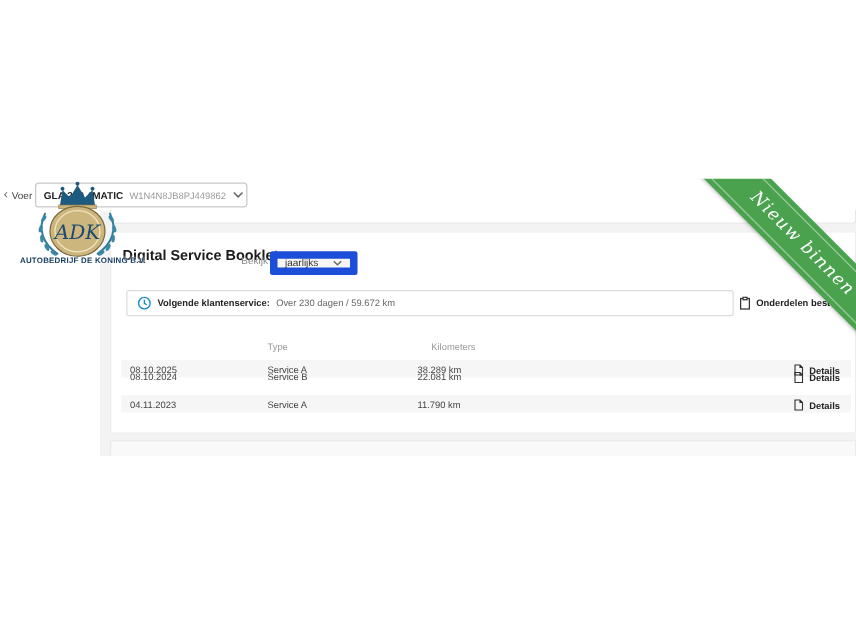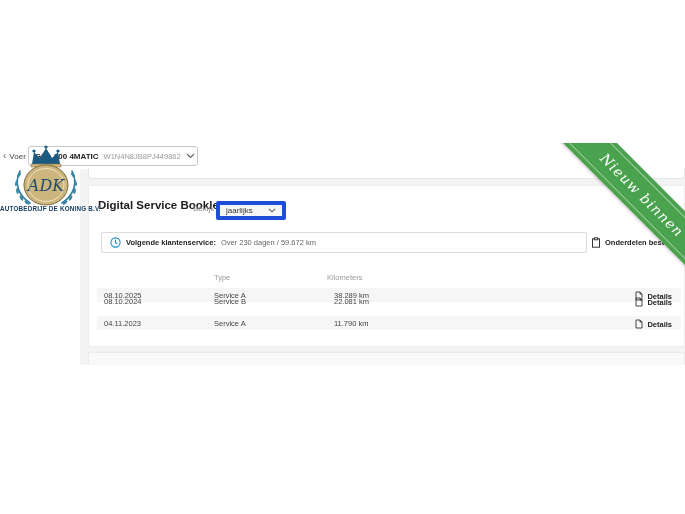--- a/index.html
+++ b/index.html
@@ -21,45 +21,45 @@
   .sidebar { position:absolute; left:0; top:26px; width:80px; height:196px; background:#ffffff; }
 
   
   .content-bg { position:absolute; left:80px; top:26px; width:605px; height:196px; background:#f3f3f3; }
   .top-strip { position:absolute; left:88px; top:25px; width:597px; height:11px; background:#ffffff; border:1px solid #e7e7e7; border-top:none; border-radius:0 0 3px 3px; }
   .bottom-strip { position:absolute; left:88px; top:209px; width:597px; height:13px; background:#f9f9f9; border:1px solid #ececec; border-bottom:none; }
 
   .card { position:absolute; left:88px; top:42px; width:597px; height:162px; background:#ffffff; border:1px solid #ededed; }
   .card-title { position:absolute; left:9px; top:13px; font-size:11.5px; font-weight:bold; color:#1c1c1c; }
   .view-label { position:absolute; left:104px; top:18px; font-size:8px; color:#8a8a8a; }
-  .view-select { position:absolute; left:127px; top:15px; width:70px; height:19px; background:#f6f6f6; border:4px solid #1d4ed8; border-radius:2px; display:flex; align-items:center; padding:0 6px; cursor:pointer; }
+  .view-select { position:absolute; left:127px; top:15px; width:70px; height:19px; background:#f6f6f6; border:6px solid #1d4ed8; border-radius:2px; display:flex; align-items:center; padding:0 6px; cursor:pointer; }
   .view-select .val { font-size:8px; color:#333; }
   .view-select .chev { margin-left:auto; }
 
   .service-banner { position:absolute; left:12px; top:46px; width:486px; height:21px; background:#ffffff; border:1px solid #dcdcdc; border-radius:2px; display:flex; align-items:center; padding:4px 8px; gap:5px; }
   .service-banner .bold { font-size:7.5px; font-weight:bold; color:#222; white-space:nowrap; }
   .service-banner .rest { font-size:7.5px; color:#666; white-space:nowrap; }
 
   .order-parts { position:absolute; left:502px; top:49px; height:14px; display:flex; align-items:center; gap:4px; cursor:pointer; }
   .order-parts .lbl { font-size:7.5px; font-weight:bold; color:#222; white-space:nowrap; }
 
   .t-head { position:absolute; left:8px; top:84px; width:584px; height:16px; }
   .t-head span { position:absolute; top:3px; font-size:7.5px; color:#9a9a9a; }
-  .th-datum { left:7px;margin-top:20px; } .th-type { left:117px; } .th-km { left:230px; }
+  .th-datum { left:7px;margin-top:20px; } .th-type { left:117px; } .th-km { left:248px; }
 
   .t-row { position:absolute; left:8px; width:584px; height:14px; }
   .t-row.odd { background:#f6f6f6; }
   .t-row .cell { position:absolute; top:3px; font-size:7.5px; color:#444; }
   .c-datum { left:7px; } .c-type { left:117px; } .c-km { left:237px; }
   .row-0 { top:102px; } .row-1 { top:108px; } .row-2 { top:130px; }
   .details-btn { position:absolute; right:9px; top:1px; height:12px; display:flex; align-items:flex-end; gap:4px; cursor:pointer; }
   .details-btn .lbl { font-size:7.5px; font-weight:bold; color:#222; }
 
   
-  .logo { position:absolute; left:0px; top:2px; width:90px; height:72px; z-index:5; pointer-events:none; }
+  .logo { position:absolute; left:16px; top:2px; width:90px; height:72px; z-index:5; pointer-events:none; }
   .logo-text { position:absolute; left:0; top:60px; width:90px; text-align:center; font-size:6.3px; font-weight:bold; color:#173f63; letter-spacing:0.2px; text-shadow:0 0 2px #fff, 0 0 2px #fff; white-space:nowrap; }
 
   
   .ribbon { position:absolute; left:512px; top:33px; width:260px; height:38px; background:#4aa24e; transform:rotate(45deg); z-index:6; display:flex; align-items:center; justify-content:center; box-shadow:0 1px 3px rgba(0,0,0,.25); }
   .ribbon .stripe { position:absolute; left:0; right:0; height:1px; background:rgba(255,255,255,.45); }
   .ribbon .stripe.top { top:4px; } .ribbon .stripe.bot { bottom:4px; }
   .ribbon .lbl { font-family:"DejaVu Serif", serif; font-style:italic; font-size:14px; color:#ffffff; letter-spacing:1px; }
 
   svg { display:block; }
 </style>

